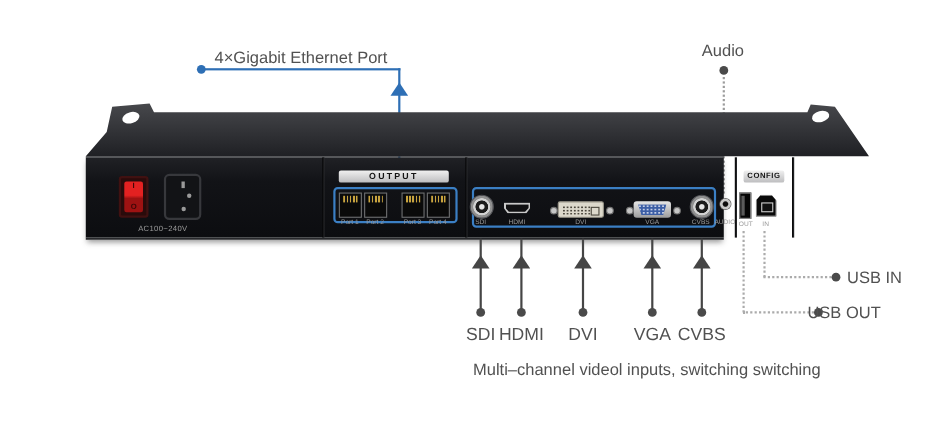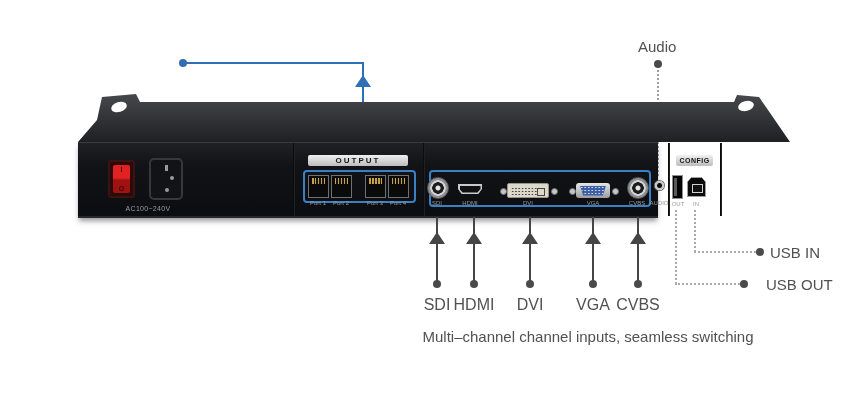--- a/index.html
+++ b/index.html
@@ -59,20 +59,21 @@
     display:flex;flex-direction:column;align-items:center;justify-content:space-between;
     font-size:7px;line-height:9px;color:#3c0808;font-weight:700;}
   .acin{position:absolute;width:34px;height:42px;background:#121316;border:2px solid #37383c;border-radius:5px;box-sizing:border-box;}
   .pin{position:absolute;background:#9a9a9a;}
 </style>
 </head>
 <body>
 
 <div class="stage">
 
+  <div class="ann-text" style="left:195px;top:44px;">4×Gigabit Ethernet Port</div>
   <div class="dot blue" style="left:179px;top:59px;"></div>
   <div class="bline" style="left:183px;top:62px;width:181px;height:2px;"></div>
   <div class="bline" style="left:362px;top:62px;width:2px;height:108px;"></div>
   <div class="tri-up blue" style="left:355px;top:75px;"></div>
 
   <div class="ann-text" style="left:638px;top:38px;">Audio</div>
   <div class="dot gray" style="left:654px;top:60px;"></div>
   <div class="dotted-v" style="left:657px;top:70px;height:106px;border-left-color:#9c9c9c;"></div>
 
   <svg class="abs" style="left:0;top:0;" width="850" height="404" viewBox="0 0 850 404">
@@ -186,22 +187,22 @@
 
     <div class="gline" style="left:637px;top:217px;width:2px;height:66px;"></div>
     <div class="tri-up gray" style="left:630px;top:232px;"></div>
     <div class="dot gray" style="left:634px;top:280px;"></div>
     <div class="ann-text" style="left:608px;top:296px;width:60px;text-align:center;font-size:16px;">CVBS</div>
   </div>
 
   <div class="dotted-v" style="left:675px;top:210px;height:74px;"></div>
   <div class="dotted-h" style="left:675px;top:283px;width:65px;"></div>
   <div class="dot gray" style="left:740px;top:280px;"></div>
-  <div class="ann-text" style="left:766px;top:276px;">USB OUT</div>
+  <div class="ann-text" style="left:734px;top:276px;">USB OUT</div>
 
   <div class="dotted-v" style="left:694px;top:210px;height:42px;"></div>
   <div class="dotted-h" style="left:694px;top:251px;width:62px;"></div>
   <div class="dot gray" style="left:756px;top:248px;"></div>
   <div class="ann-text" style="left:770px;top:244px;">USB IN</div>
 
-  <div class="ann-text" style="left:408px;top:328px;width:360px;text-align:center;">Multi–channel channel inputs, seamless switching</div>
+  <div class="ann-text" style="left:408px;top:328px;width:360px;text-align:center;">Multi–channel videol inputs, switching switching</div>
 
 </div>
 
 </body></html>

